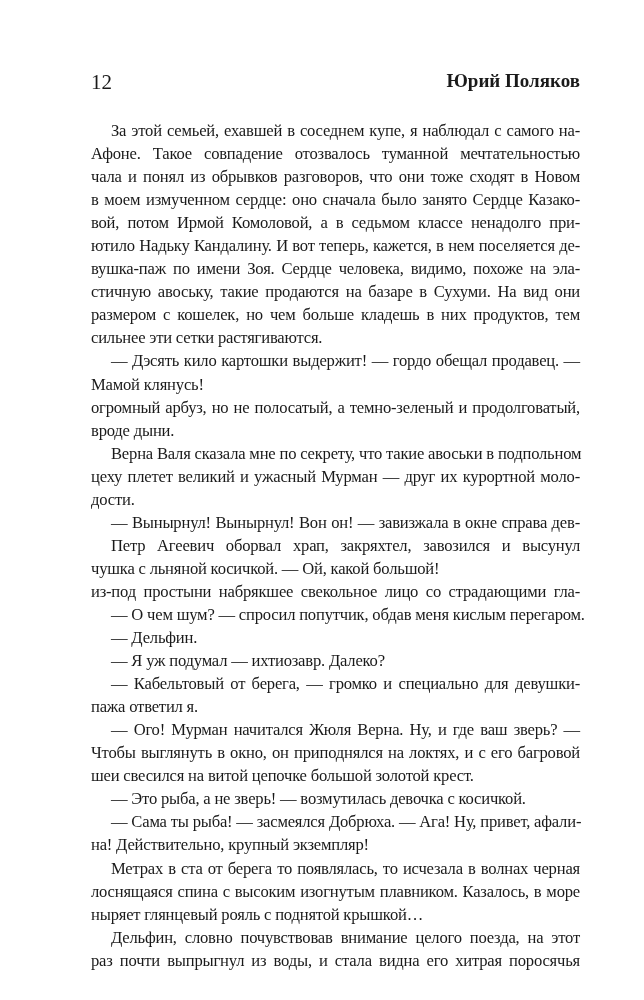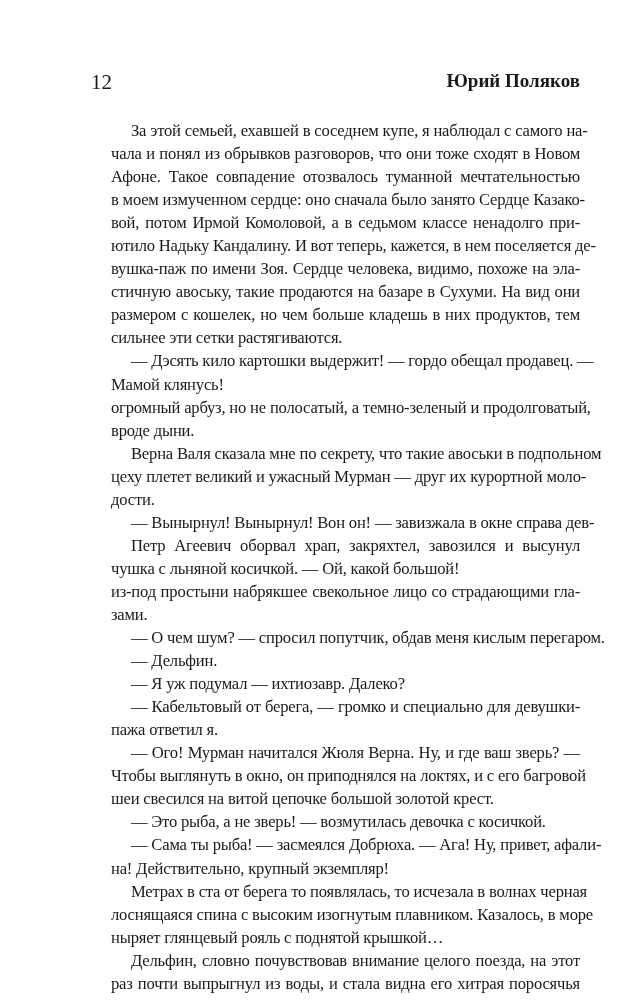--- a/index.html
+++ b/index.html
@@ -3,55 +3,54 @@
 <meta charset="utf-8">
 <style>
   html, body { margin:0; padding:0; background:#ffffff; }
   body { width:644px; height:1000px; position:relative; overflow:hidden;
          font-family:"Liberation Serif","DejaVu Serif",serif; color:#1a1a1a; }
   .header { position:absolute; top:70px; left:91px; width:489px; height:26px; }
   .page-num { position:absolute; left:0; top:0; font-size:21px; }
   .author { position:absolute; right:0; top:0; font-size:19px; font-weight:bold;margin-left:20px; }
   .body { position:absolute; top:119px; left:91px; width:489px; }
   .line { font-size:16.6px; line-height:23.05px; height:23.05px; white-space:nowrap;
-          text-align:justify; text-align-last:justify; letter-spacing:-0.2px;margin-left:20px; }
+          text-align:justify; text-align-last:justify; letter-spacing:-0.2px; }
   .line.last { text-align-last:left; }
   .line.indent { padding-left:20px; }
 </style>
 </head>
 <body>
 
 <div class="header">
   <span class="page-num">12</span>
   <span class="author">Юрий Поляков</span>
 </div>
 
 <div class="body" id="body">
     <div class="line indent">За этой семьей, ехавшей в соседнем купе, я наблюдал с самого на-</div>
+    <div class="line">Афоне. Такое совпадение отозвалось туманной мечтательностью</div>
     <div class="line">чала и понял из обрывков разговоров, что они тоже сходят в Новом</div>
-    <div class="line">Афоне. Такое совпадение отозвалось туманной мечтательностью</div>
     <div class="line">в моем измученном сердце: оно сначала было занято Сердце Казако-</div>
     <div class="line">вой, потом Ирмой Комоловой, а в седьмом классе ненадолго при-</div>
     <div class="line">ютило Надьку Кандалину. И вот теперь, кажется, в нем поселяется де-</div>
     <div class="line">вушка-паж по имени Зоя. Сердце человека, видимо, похоже на эла-</div>
     <div class="line">стичную авоську, такие продаются на базаре в Сухуми. На вид они</div>
     <div class="line">размером с кошелек, но чем больше кладешь в них продуктов, тем</div>
     <div class="line last">сильнее эти сетки растягиваются.</div>
     <div class="line indent">— Дэсять кило картошки выдержит! — гордо обещал продавец. —</div>
     <div class="line last">Мамой клянусь!</div>
     <div class="line">огромный арбуз, но не полосатый, а темно-зеленый и продолговатый,</div>
     <div class="line last">вроде дыни.</div>
     <div class="line indent">Верна Валя сказала мне по секрету, что такие авоськи в подпольном</div>
     <div class="line">цеху плетет великий и ужасный Мурман — друг их курортной моло-</div>
     <div class="line last">дости.</div>
     <div class="line indent">— Вынырнул! Вынырнул! Вон он! — завизжала в окне справа дев-</div>
     <div class="line indent">Петр Агеевич оборвал храп, закряхтел, завозился и высунул</div>
     <div class="line last">чушка с льняной косичкой. — Ой, какой большой!</div>
     <div class="line">из-под простыни набрякшее свекольное лицо со страдающими гла-</div>
-    <div class="line last">зами.</div>
     <div class="line indent">— О чем шум? — спросил попутчик, обдав меня кислым перегаром.</div>
     <div class="line indent last">— Дельфин.</div>
     <div class="line indent last">— Я уж подумал — ихтиозавр. Далеко?</div>
     <div class="line indent">— Кабельтовый от берега, — громко и специально для девушки-</div>
     <div class="line last">пажа ответил я.</div>
     <div class="line indent">— Ого! Мурман начитался Жюля Верна. Ну, и где ваш зверь? —</div>
     <div class="line">Чтобы выглянуть в окно, он приподнялся на локтях, и с его багровой</div>
     <div class="line last">шеи свесился на витой цепочке большой золотой крест.</div>
     <div class="line indent last">— Это рыба, а не зверь! — возмутилась девочка с косичкой.</div>
     <div class="line indent">— Сама ты рыба! — засмеялся Добрюха. — Ага! Ну, привет, афали-</div>

